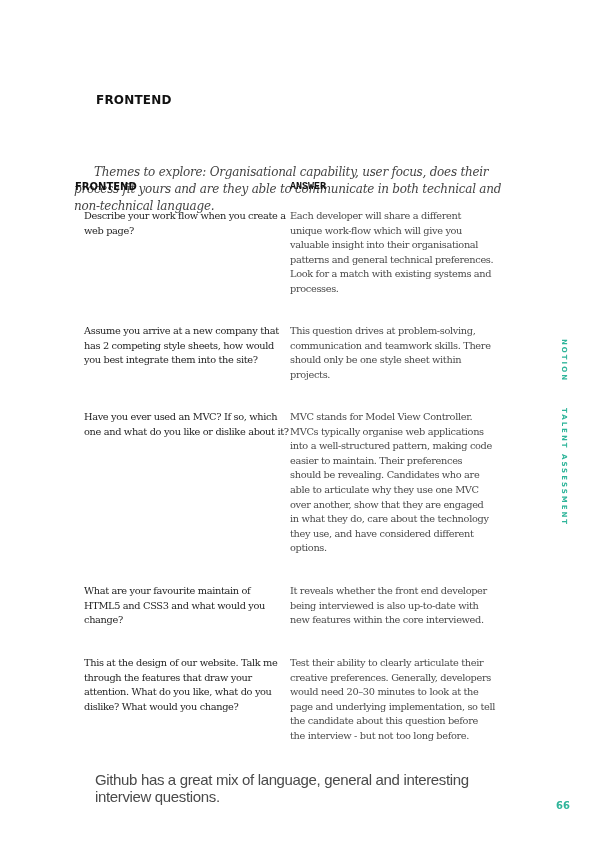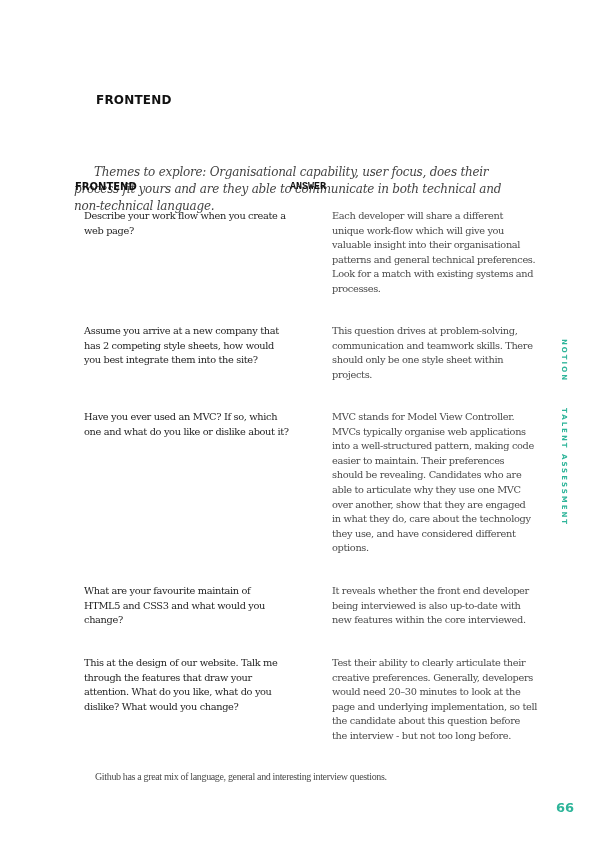--- a/index.html
+++ b/index.html
@@ -70,29 +70,28 @@
     .a-text {
       position: absolute;
       left: 215px;
       top: 0;
       width: 205px;
       font-family: "DejaVu Serif", serif;
       font-size: 9.8px;
       line-height: 14.6px;
       color: #4a4a4a;
       letter-spacing: -0.35px;
-      margin-left: 42px;
     }
     .footer-note {
       position: absolute;
       left: 95px;
       top: 771px;
       width: 420px;
-      font-family: Liberation Serif, serif;
-      font-size: 10px;
+      font-family: Liberation Sans, sans-serif;
+      font-size: 15px;
       color: #4a4a4a;
       letter-spacing: -0.35px;
     }
     .side-label {
       position: absolute;
       font-family: "DejaVu Sans", sans-serif;
       font-weight: bold;
       font-size: 7px;
       letter-spacing: 2px;
       color: #2fb59a;
@@ -101,21 +100,21 @@
       white-space: nowrap;
     }
     .side-label.brand { left: 568px; top: 339px; }
     .side-label.title { left: 568px; top: 408px; }
     .page-num {
       position: absolute;
       left: 556px;
       top: 800px;
       font-family: "DejaVu Sans", sans-serif;
       font-weight: bold;
-      font-size: 13px;
+      font-size: 10px;
       color: #2fb59a;
     }
   </style>
 </head>
 <body>
 
 <div class="section-title">FRONTEND</div>
 <div class="intro">Themes to explore: Organisational capability, user focus, does their process fit yours and are they able to communicate in both technical and non-technical language.</div>
 
 <div class="col-head q">FRONTEND</div>

